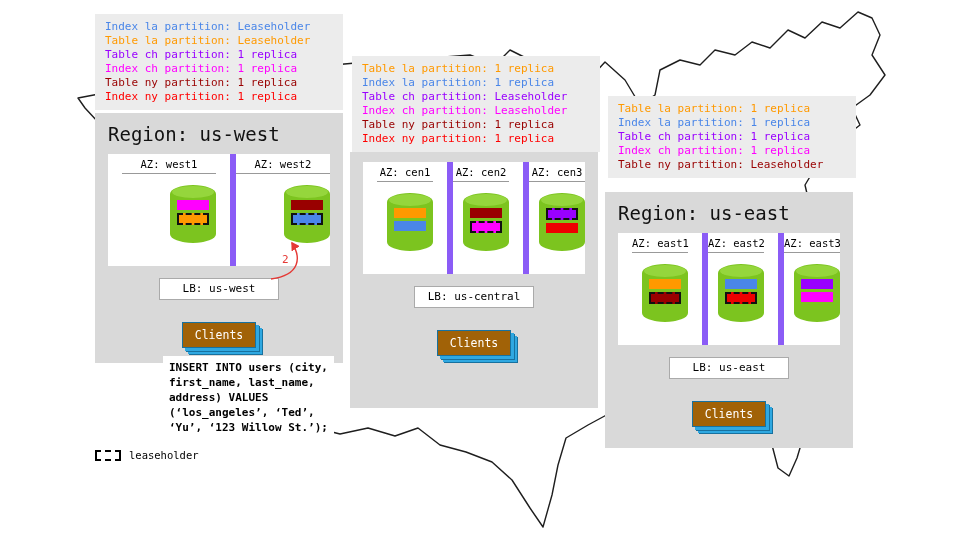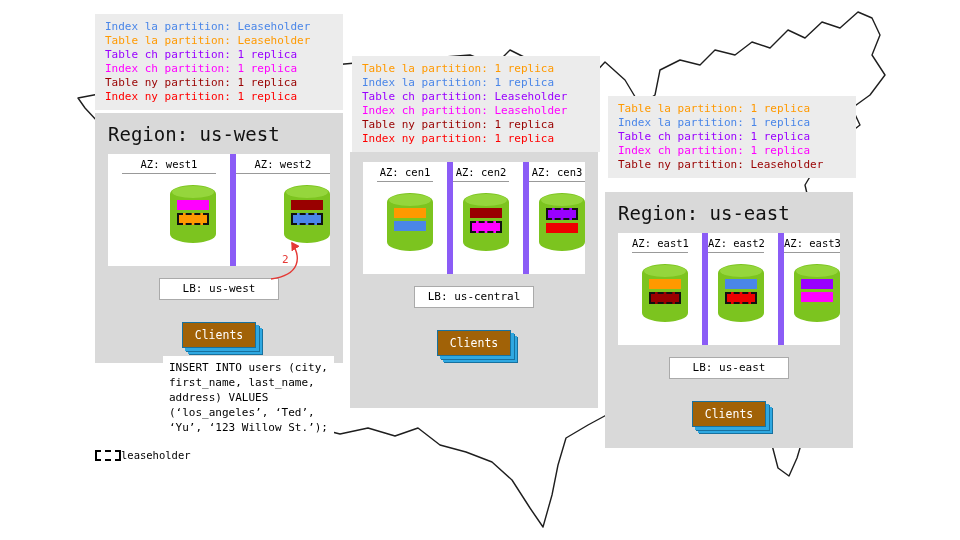--- a/index.html
+++ b/index.html
@@ -43,24 +43,24 @@
   .panel-west     { left:95px;  top:113px; height:250px; }
   .legend-central { left:352px; top:56px; }
   .panel-central  { left:350px; top:152px; height:256px; }
   .legend-east    { left:608px; top:96px; }
   .panel-east     { left:605px; top:192px; height:256px; }
 
   .arrow-svg { position:absolute; left:0; top:0; pointer-events:none; z-index:3; }
   .arrow-label { position:absolute; color:#e53935; font-size:11px; z-index:3; }
 
   .sql-box { position:absolute; left:163px; top:356px; z-index:2; background:#fff;
-             font-size:11px; line-height:15px; white-space:pre; padding:4px 6px; color:#000; }
+             font-size:11px; line-height:15px; white-space:pre; padding:4px 6px; color:#000;font-weight:bold; }
 
   .lh-key { position:absolute; left:95px; top:449px; z-index:2; display:flex; align-items:center;
-            font-size:10.5px; color:#000; }
+            gap:8px; font-size:10.5px; color:#000; }
   .lh-swatch { width:26px; height:11px; border:2px dashed #000; background:#fff; flex:none; }
 </style>
 </head>
 <body>
 
 <div class="stage">
 
   <svg class="map-svg" width="960" height="540" viewBox="0 0 960 540">
     <path d="M 78,98 L 120,90 L 165,84 L 215,78 L 268,72 L 322,66 L 378,61 L 432,58 L 470,55
              L 495,65 L 510,50 L 530,60 L 545,75 L 560,65 L 570,90 L 575,120 L 585,130 L 595,105

